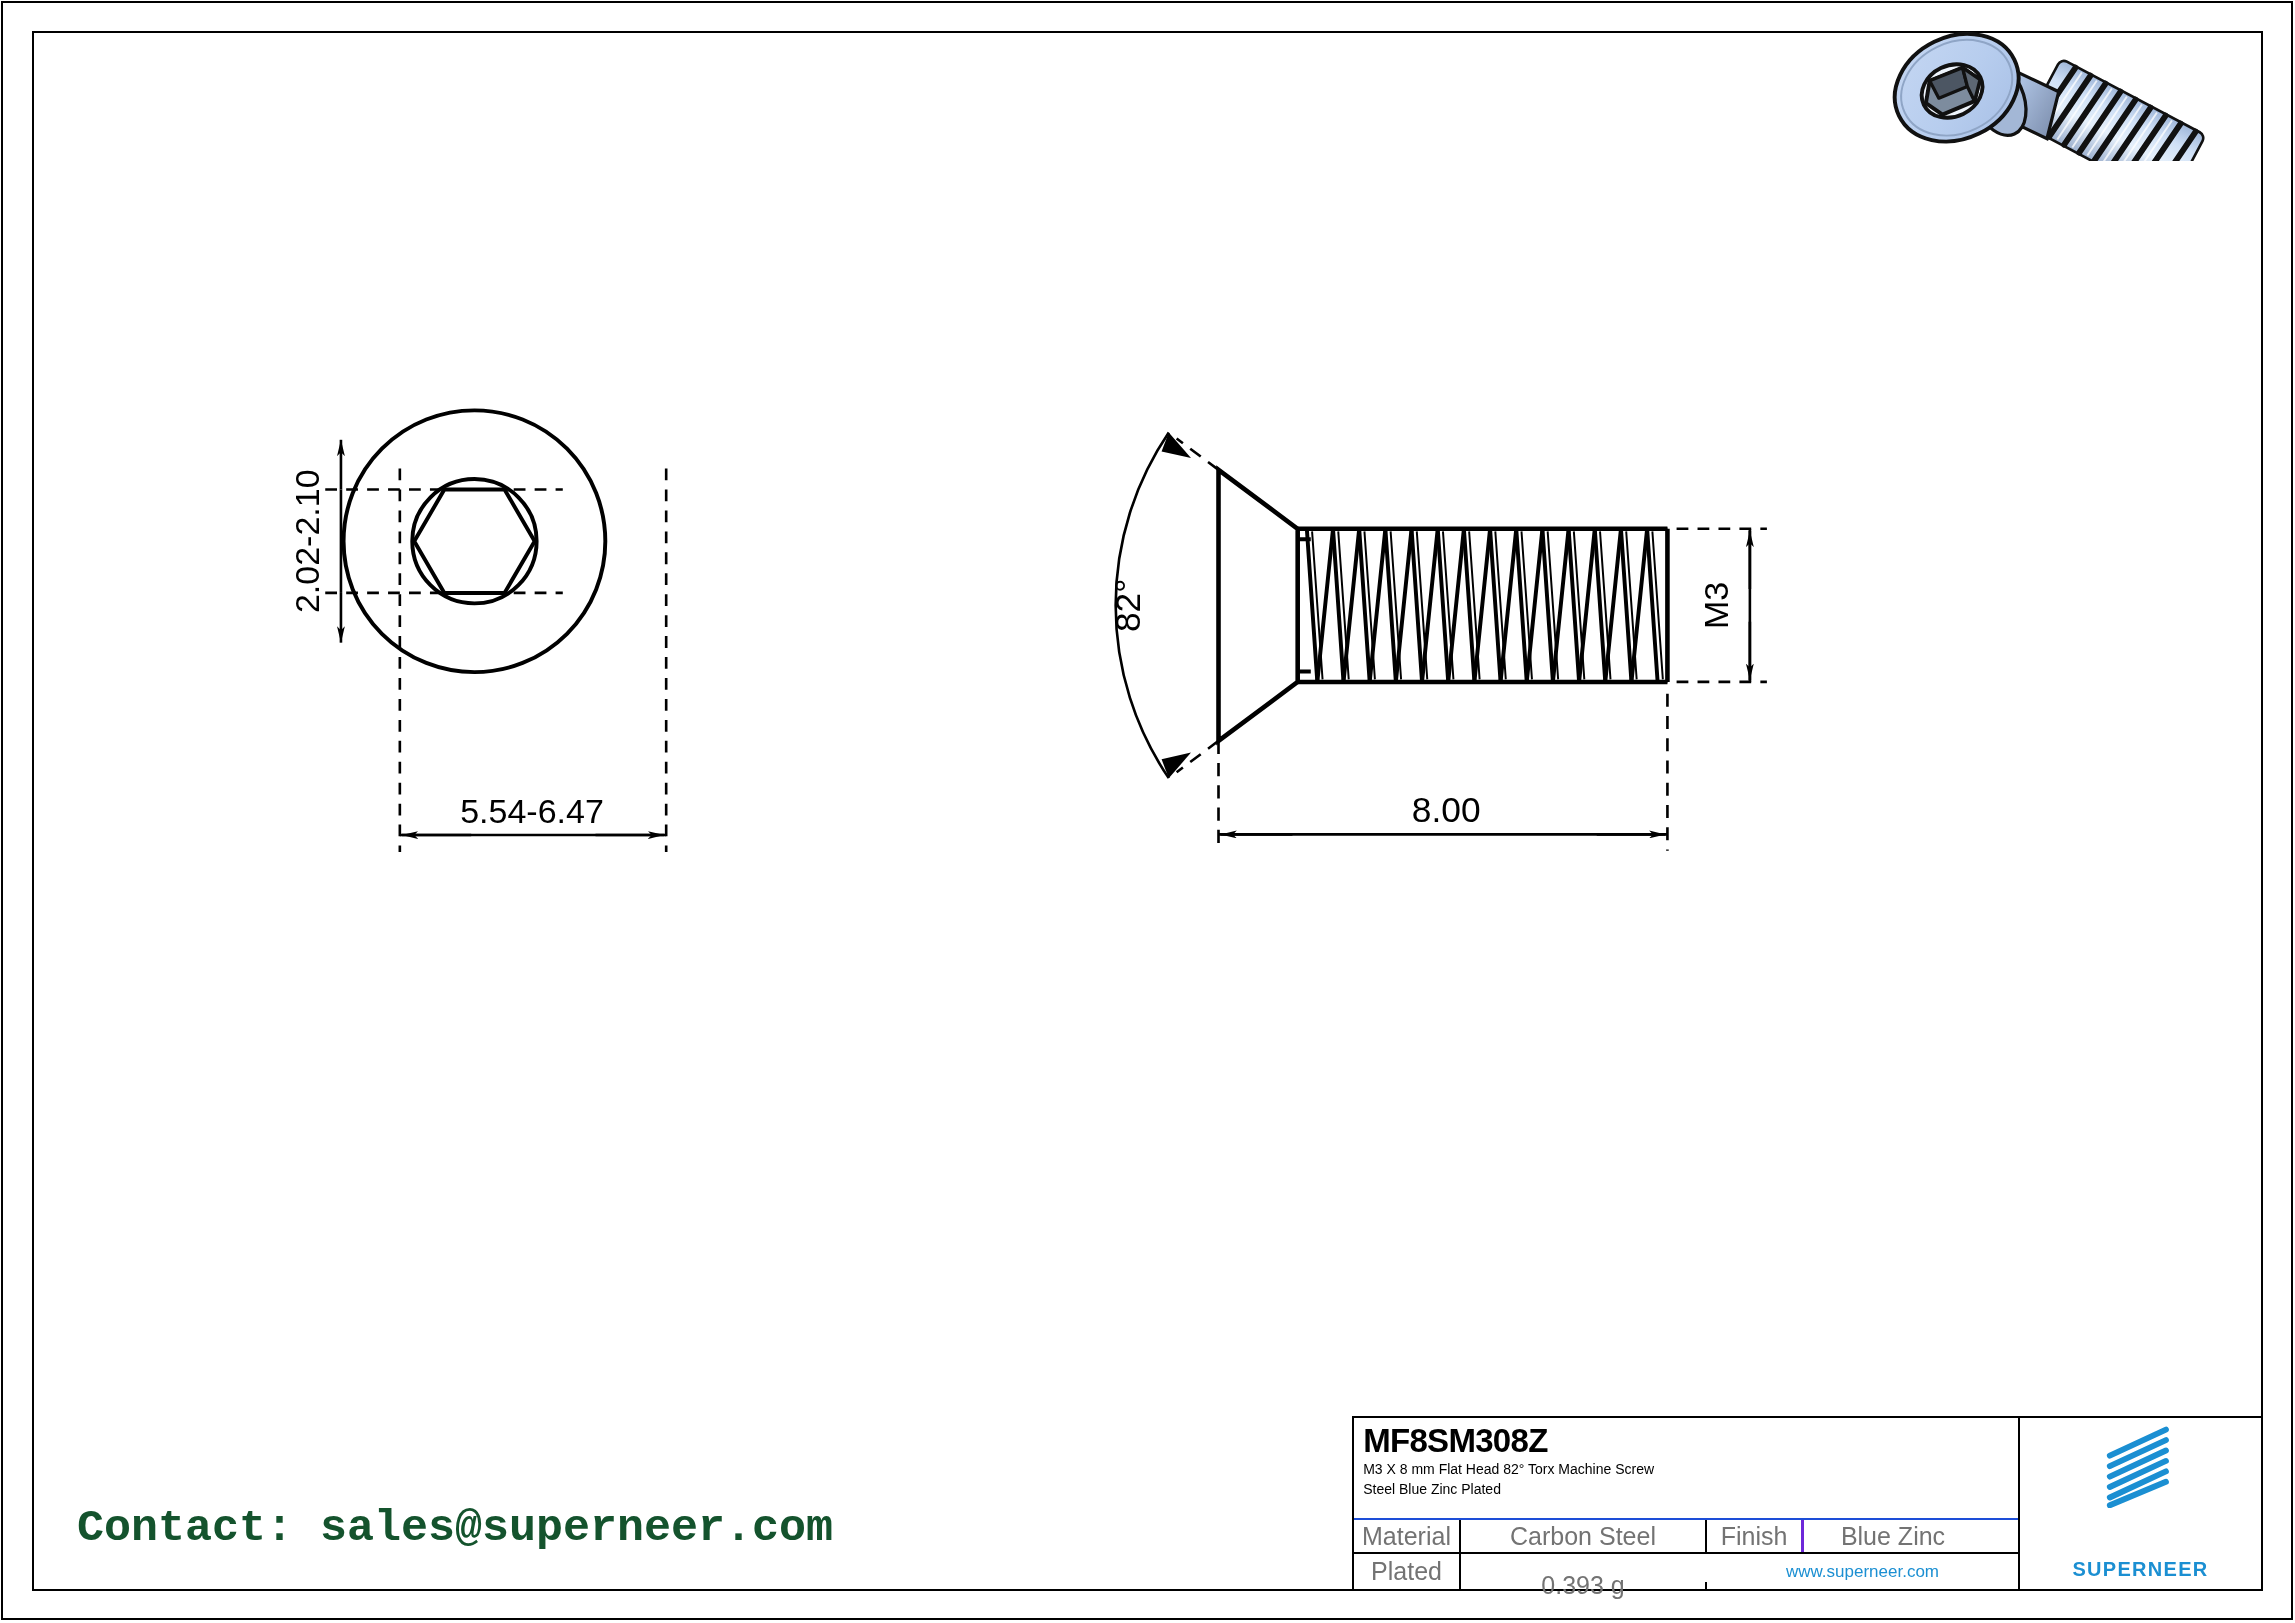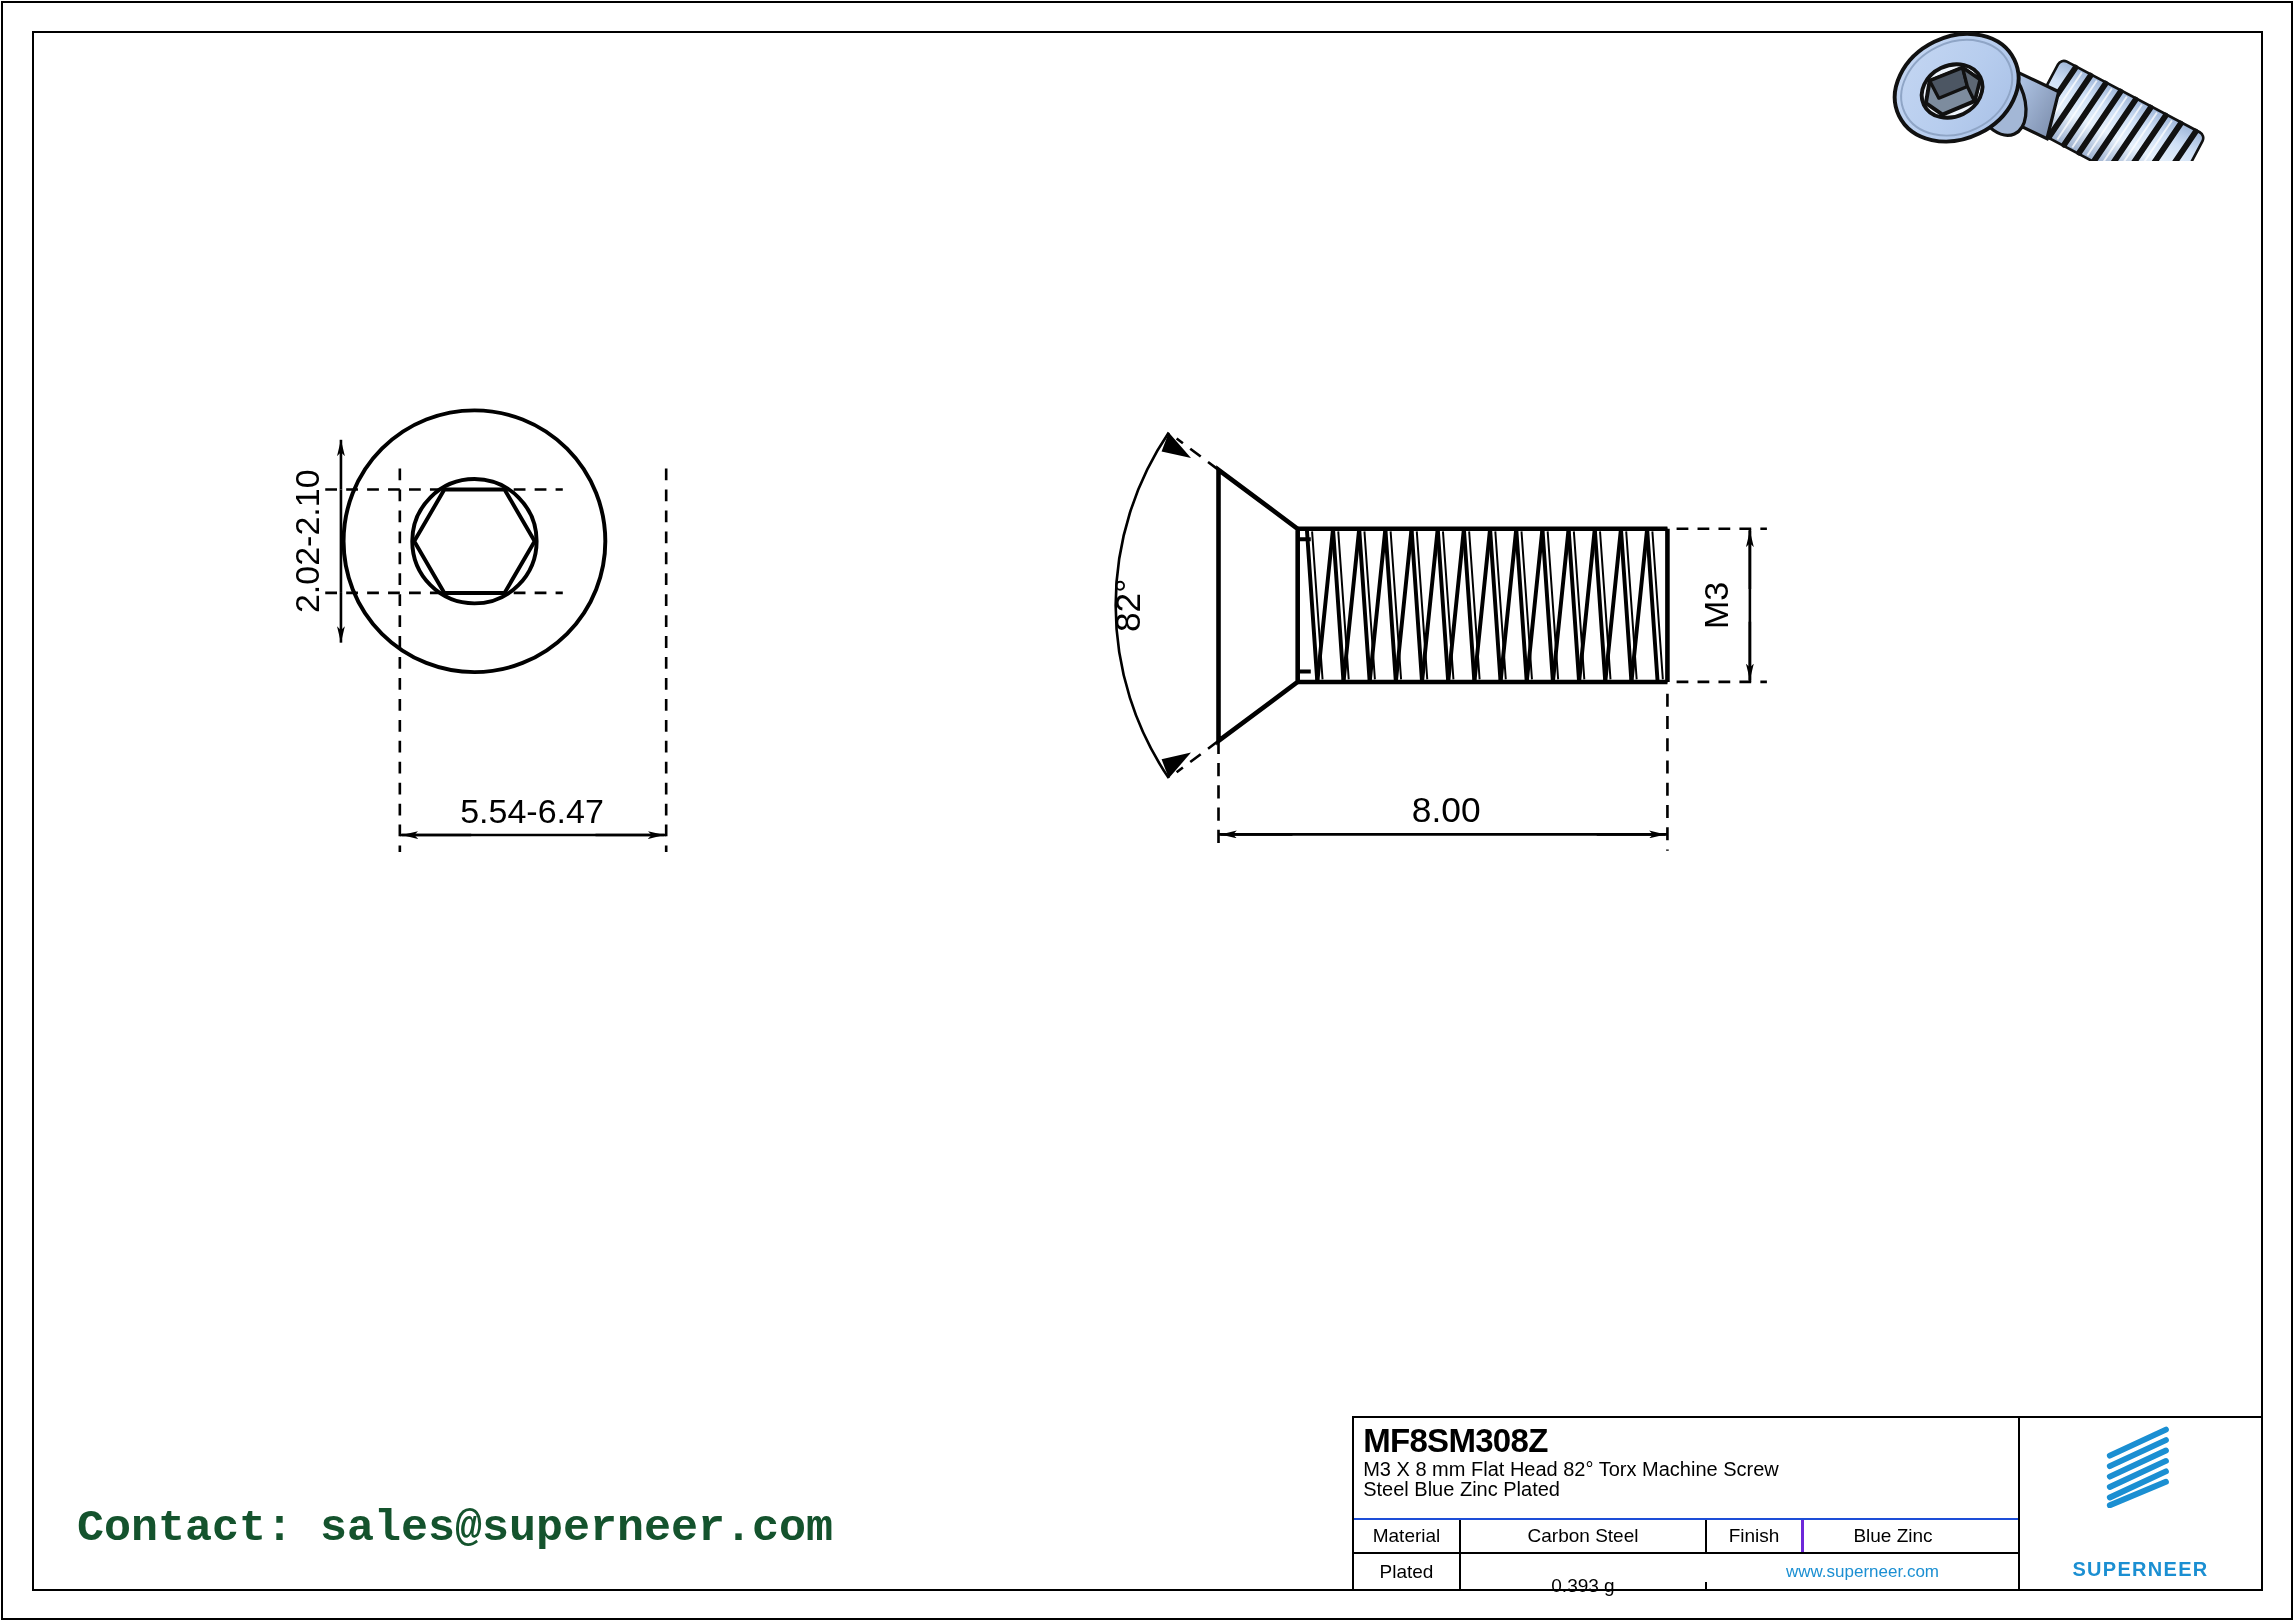--- a/index.html
+++ b/index.html
@@ -7,24 +7,24 @@
   #sheet{position:absolute;left:0;top:0;width:2295px;height:1623px;background:#fff;}
   .outer-border{position:absolute;left:1.3px;top:1.3px;width:2292px;height:1619px;border:2px solid #000;box-sizing:border-box;}
   .inner-border{position:absolute;left:32px;top:31px;width:2231px;height:1560px;border:2.6px solid #000;box-sizing:border-box;}
   svg.draw{position:absolute;left:0;top:0;width:2295px;height:1623px;overflow:visible;}
   .contact{position:absolute;left:77px;top:1503px;font-size:45px;font-weight:700;color:#14532d;letter-spacing:0px;white-space:nowrap;font-family:Liberation Mono, monospace;}
   
   .tb{position:absolute;left:1352px;top:1416px;width:911px;height:175px;border:2px solid #000;box-sizing:border-box;display:flex;}
   .tb-left{width:666px;height:100%;box-sizing:border-box;border-right:2px solid #000;display:flex;flex-direction:column;}
   .tb-desc{height:105px;box-sizing:border-box;border-bottom:2px solid #1d4ed8;padding:3.9px 0 0 9.2px;}
   .tb-pn{font-size:33px;font-weight:700;line-height:37px;letter-spacing:-0.7px;color:#000;}
-  .tb-line{font-size:20px;line-height:20px;color:#000;}
+  .tb-line{font-size:14px;line-height:20px;color:#000;}
   .tb-row{display:flex;height:35px;box-sizing:border-box;}
   .tb-row.r1{border-bottom:2px solid #000;}
-  .cell{box-sizing:border-box;display:flex;align-items:center;justify-content:center;font-size:19px;color:#000000;}
+  .cell{box-sizing:border-box;display:flex;align-items:center;justify-content:center;font-size:25px;color:#737373;}
   .c-label{width:107px;border-right:2px solid #000;}
   .c-val{width:246px;border-right:2px solid #000;}
   .c-label2{width:97px;border-right:3px solid #6d28d9;}
   .c-val2{width:178px;border-radius:11px;}
   .c-wval{width:246px;border-right:2px solid #000;margin-top:28px;}
   .c-url{width:311px;color:#1b8fd2;font-size:17px;}
   .tb-logo{width:241px;height:100%;box-sizing:border-box;display:flex;flex-direction:column;align-items:center;justify-content:center;padding-top:2.6px;}
   .logo-mark{width:77px;height:85px;}
   .logo-text{font-size:20px;font-weight:700;color:#1b8fd2;letter-spacing:1.3px;line-height:34px;font-family:"Liberation Sans",sans-serif;margin-top:44px;}
   .dimtext{font-family:"Liberation Sans",sans-serif;fill:#000;}

